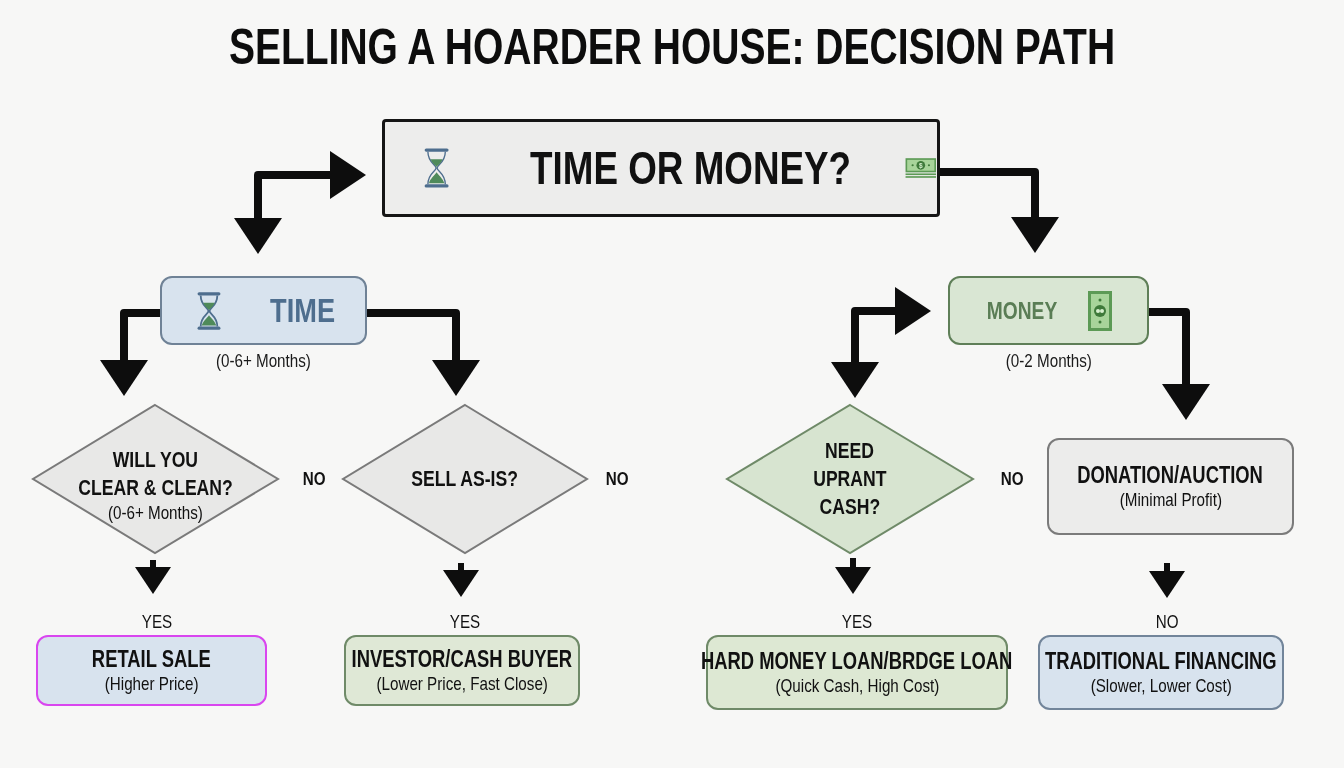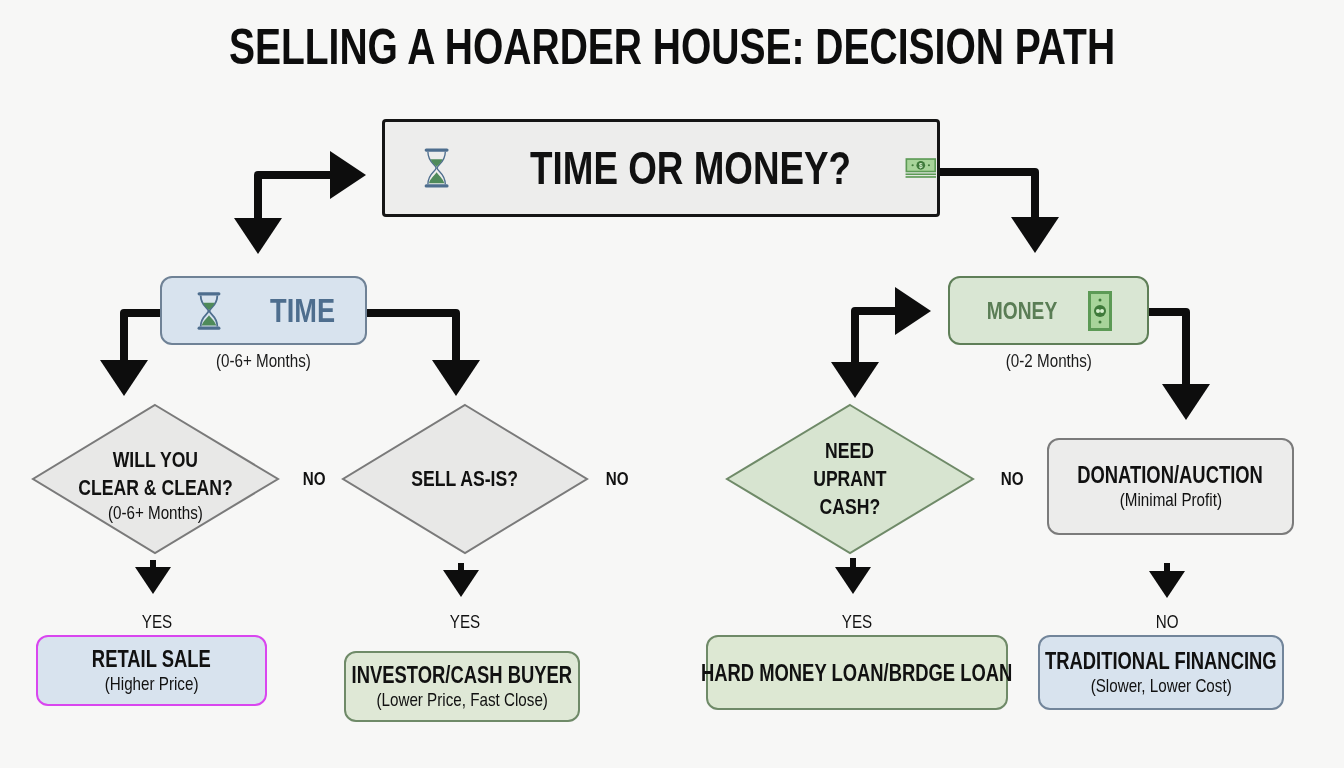--- a/index.html
+++ b/index.html
@@ -54,21 +54,21 @@
     #donation {
       left: 1047px; top: 438px; width: 247px; height: 97px;
       background: #ececeb; border: 2px solid #7b7b7b;
     }
     #retail {
       left: 36px; top: 635px; width: 231px; height: 71px;
       background: #d8e3ee; border: 2px solid #d946ef;
     }
     #investor {
       left: 344px; top: 635px; width: 236px; height: 71px;
-      background: #dfe8d6; border: 2px solid #6f8a68; margin-top: 16px;
+      background: #dfe8d6; border: 2px solid #6f8a68;
     }
     #hardmoney {
       left: 706px; top: 635px; width: 302px; height: 75px;
       background: #dde8d3; border: 2px solid #6f8a68;
     }
     #traditional {
       left: 1038px; top: 635px; width: 246px; height: 75px;
       background: #d8e3ee; border: 2px solid #72859a;
     }
   </style>
@@ -193,17 +193,18 @@
 <div class="box outcome" id="retail">
   <span class="t1"><span class="narrow">RETAIL SALE</span></span>
   <span class="t2"><span class="narrow">(Higher Price)</span></span>
 </div>
 <div class="box outcome" id="investor">
   <span class="t1"><span class="narrow">INVESTOR/CASH BUYER</span></span>
   <span class="t2"><span class="narrow">(Lower Price, Fast Close)</span></span>
 </div>
 <div class="box outcome" id="hardmoney">
   <span class="t1"><span class="narrow">HARD MONEY LOAN/BRDGE LOAN</span></span>
+  <span class="t2"><span class="narrow">(Quick Cash, High Cost)</span></span>
 </div>
 <div class="box outcome" id="traditional">
   <span class="t1"><span class="narrow">TRADITIONAL FINANCING</span></span>
   <span class="t2"><span class="narrow">(Slower, Lower Cost)</span></span>
 </div>
 
 </body></html>

